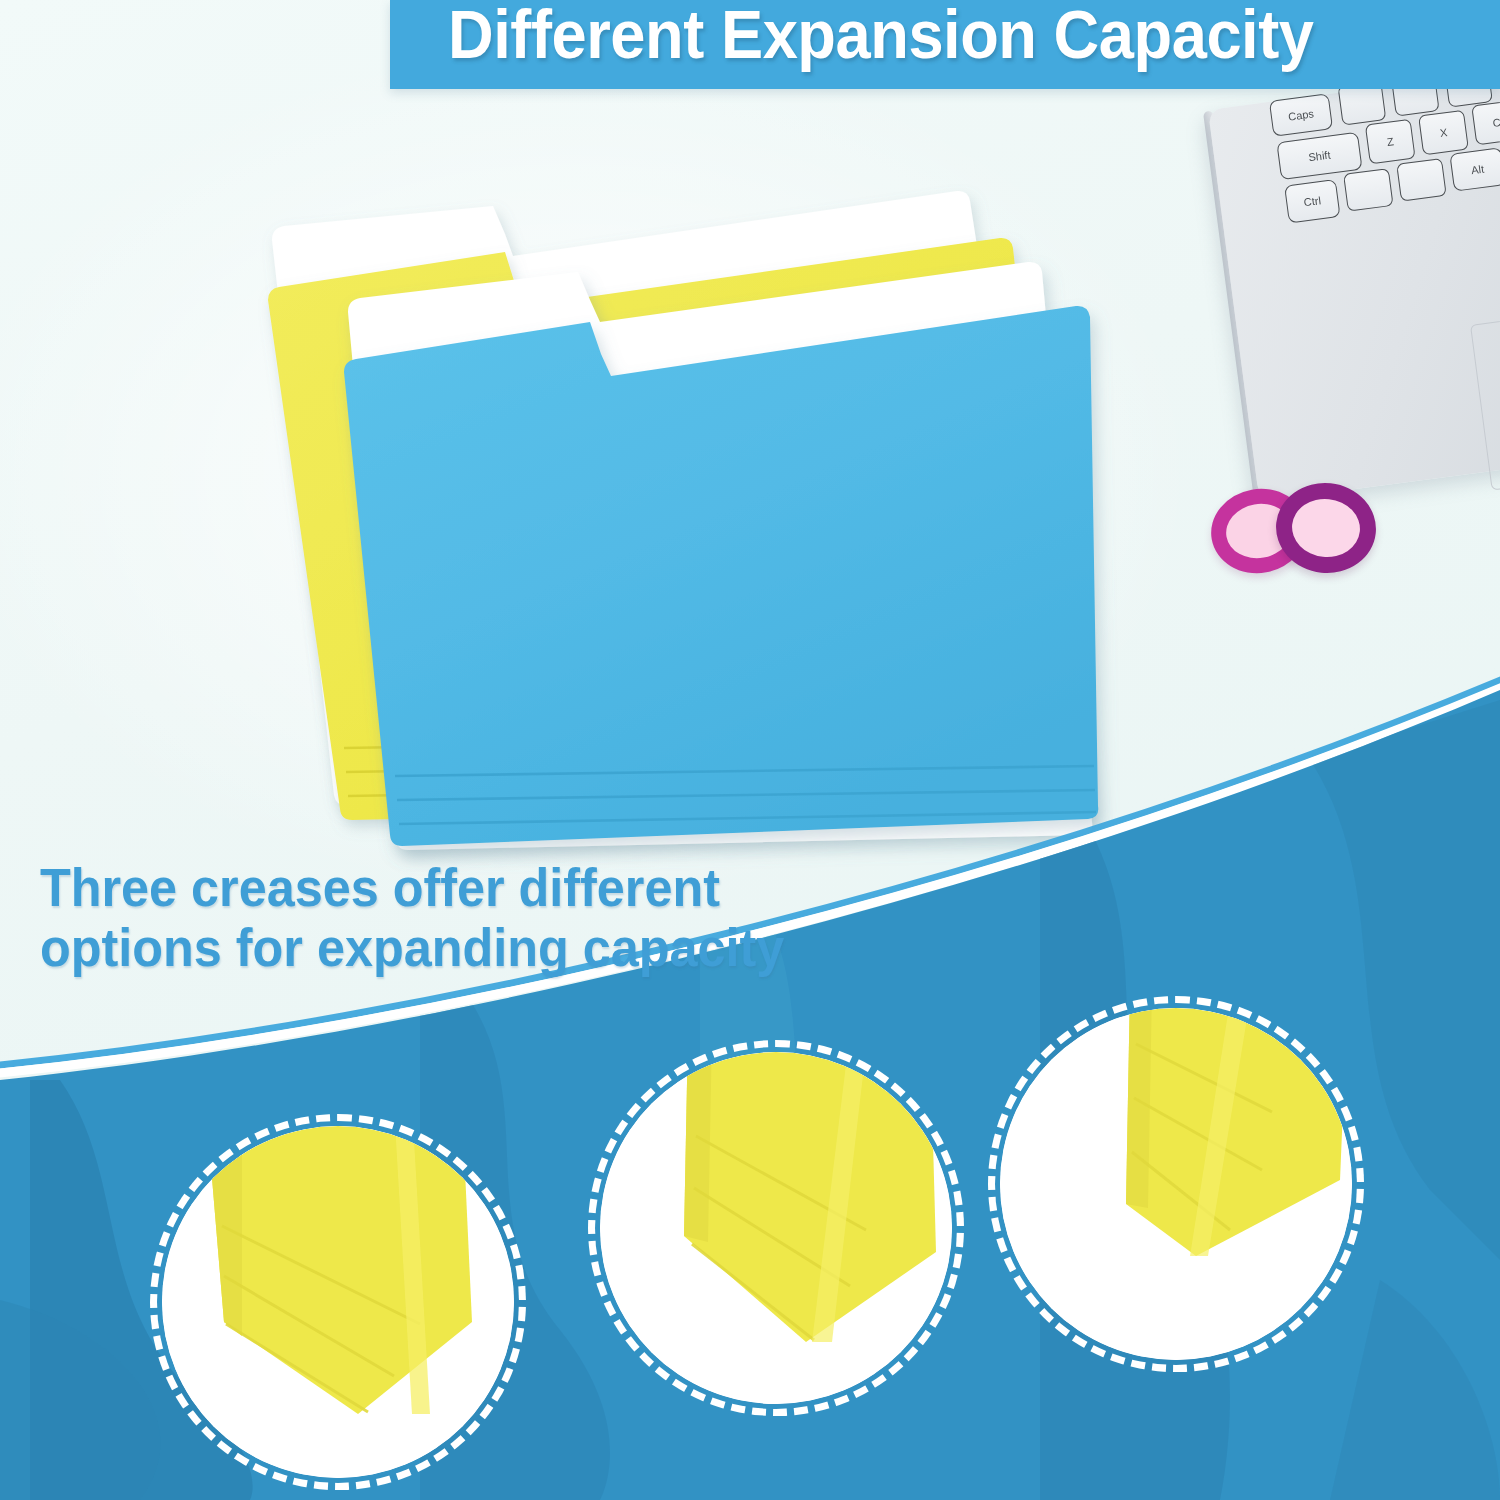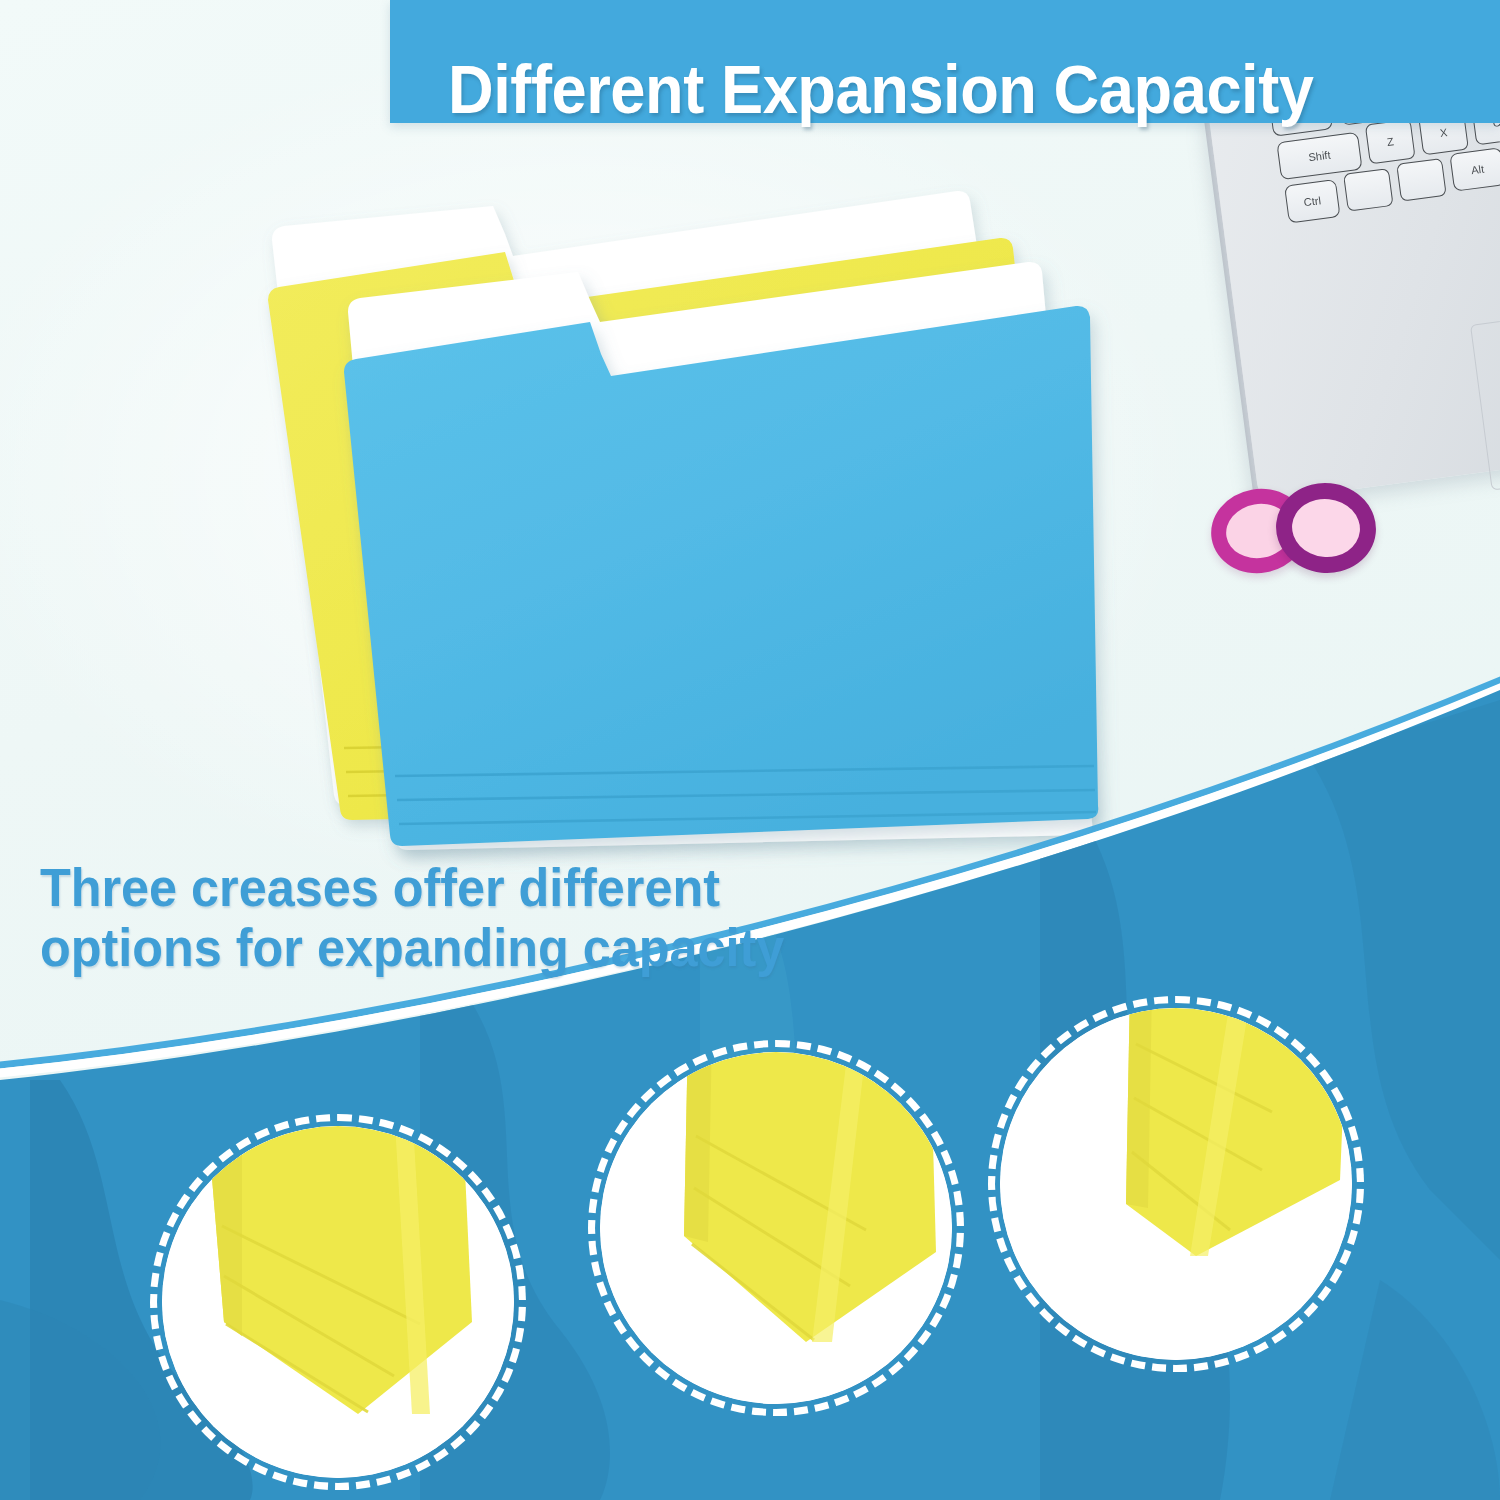--- a/index.html
+++ b/index.html
@@ -29,25 +29,25 @@
     content: "";
     position: absolute;
     left: 0; top: 0; right: 0; bottom: 0;
     background: radial-gradient(ellipse 900px 620px at 38% 42%, rgba(255,255,255,0.85) 0%, rgba(255,255,255,0.0) 70%);
   }
 
   
   .banner {
     position: absolute;
     left: 390px; top: 0;
-    width: 1110px; height: 123px;
+    width: 1110px; height: 89px;
     background: #43a9dd;
     box-shadow: 0 4px 10px rgba(60,110,140,0.18);
     display: flex;
-    align-items: flex-end;
+    align-items: flex-start;
     z-index: 40;
   }
   .banner-title {
     color: #ffffff;
     font-family: "Liberation Sans Narrow", "Liberation Sans", sans-serif;
     font-weight: bold;
     font-size: 68px;
     letter-spacing: -0.5px;
     line-height: 1;
     transform: scaleX(0.93);

